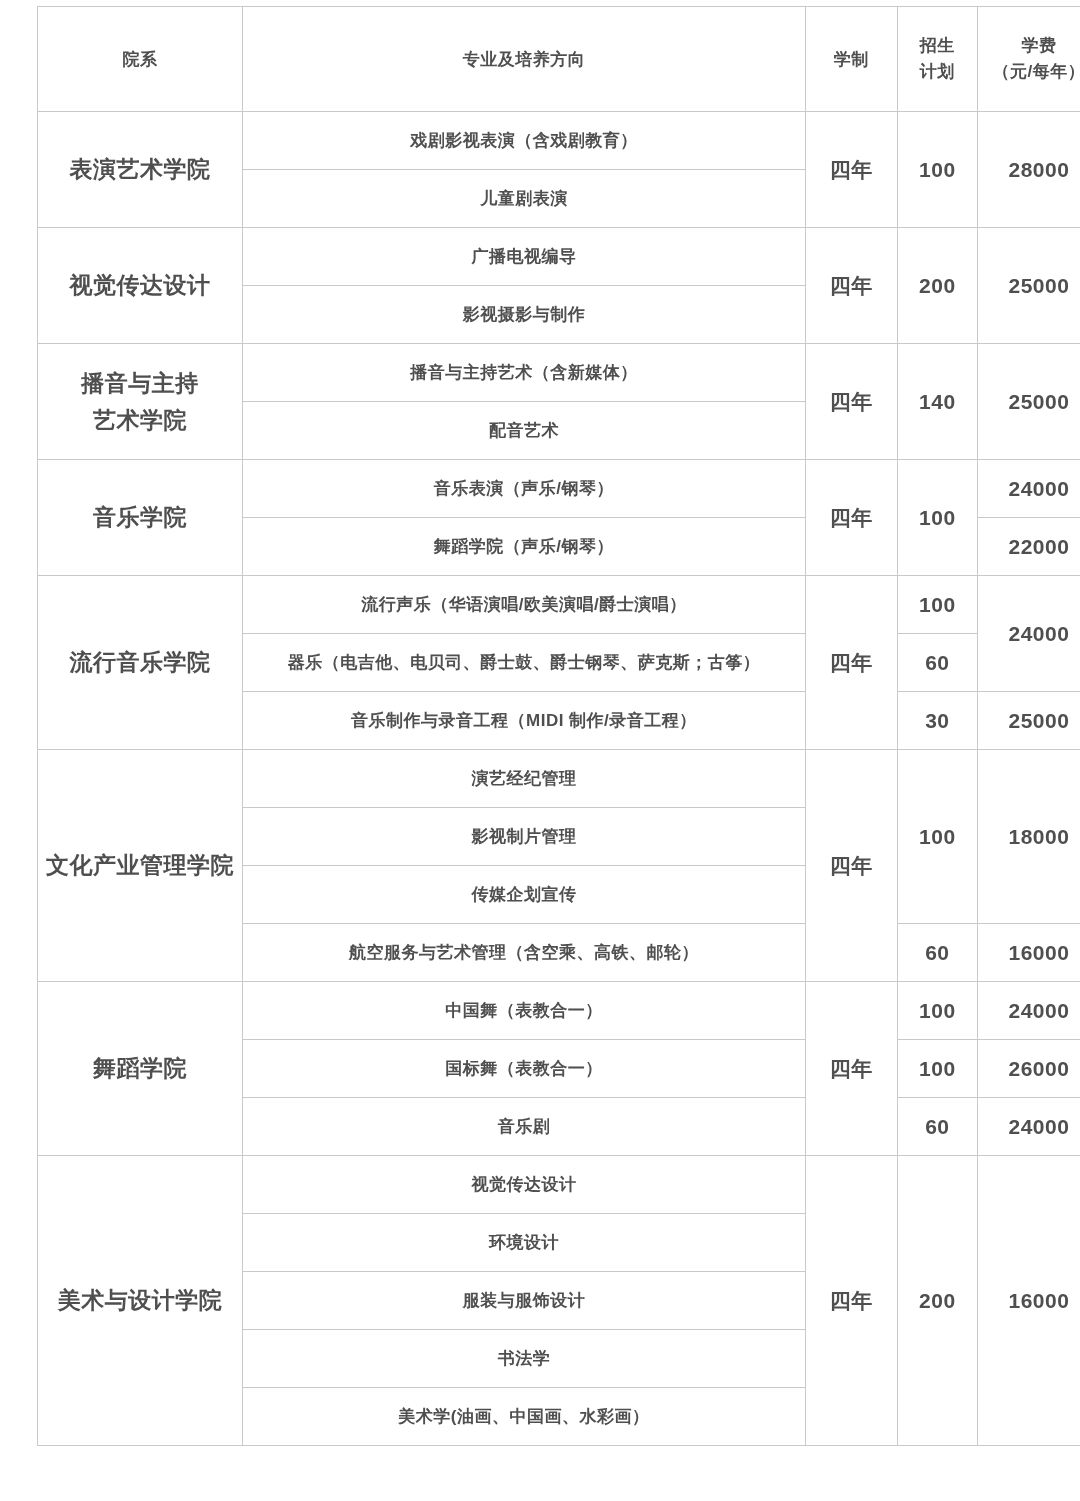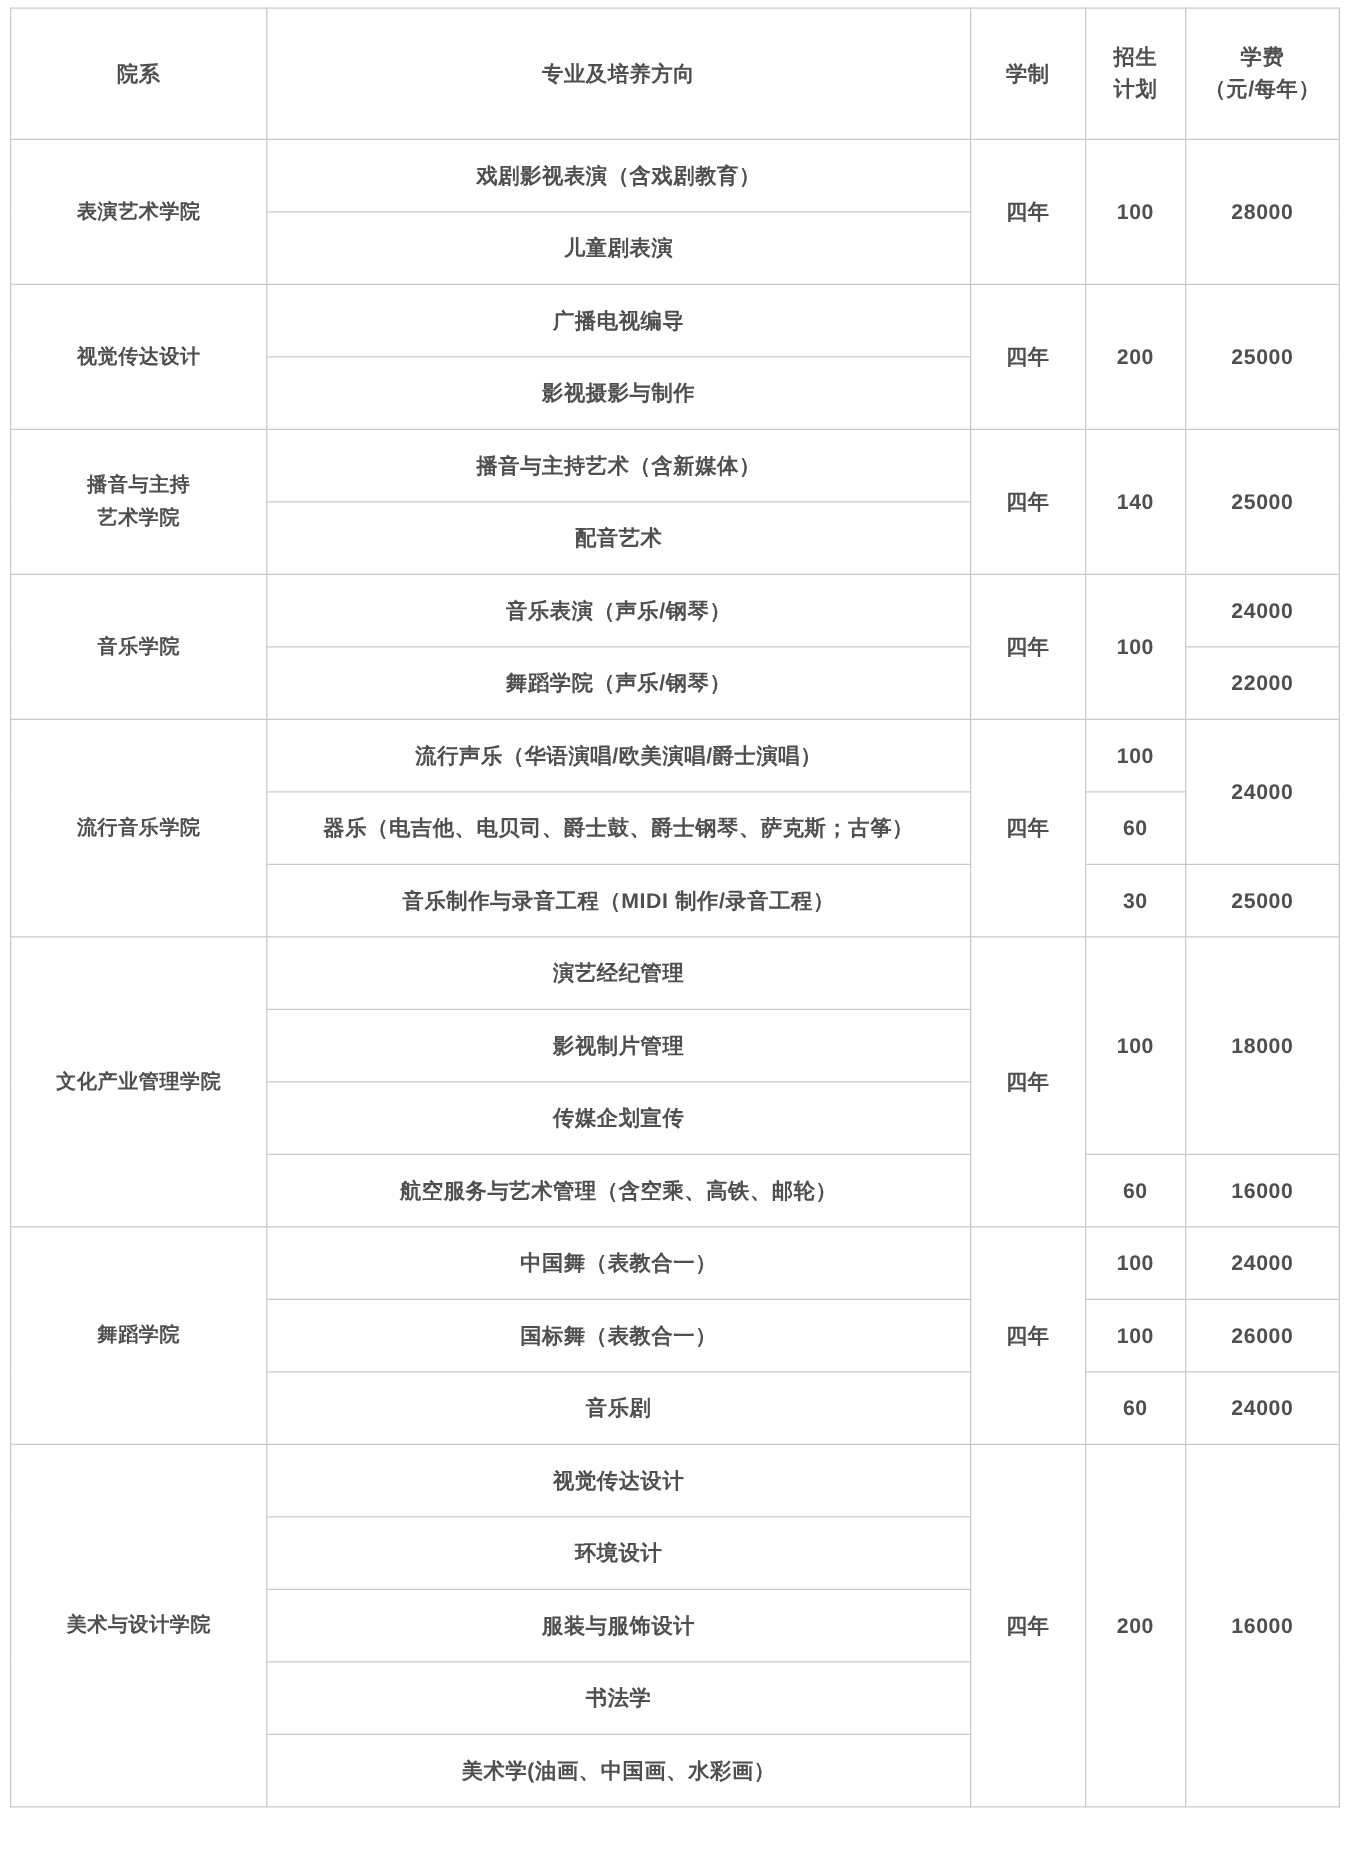--- a/index.html
+++ b/index.html
@@ -12,20 +12,21 @@
     height: 1501px;
     font-family: "Liberation Sans", "DejaVu Sans", sans-serif;
     color: #4a4a4a;
   }
   .sheet {
     width: 987px;
     height: 1501px;
     position: relative;
     box-sizing: border-box;
     padding: 6px 8px 8px 8px;
+    margin-left: 29px;
   }
   table.adm {
     border-collapse: collapse;
     width: 1064px;
     table-layout: fixed;
     font-size: 17px;
   }
   table.adm td, table.adm th {
     border: 1px solid #c9c9c9;
     text-align: center;
@@ -40,23 +41,23 @@
   }
   col.c-dept { width: 205px; }
   col.c-major { width: 562px; }
   col.c-len { width: 92px; }
   col.c-plan { width: 80px; }
   col.c-fee { width: 123px; }
 
   .hdr-cell { height: 100px; }
   .hdr-two-line div { line-height: 1.55; text-align: center; }
 
-  .dept { font-size: 16px; line-height: 1.6; }
+  .dept { font-size: 23px; line-height: 1.6; }
   .major { font-size: 17px; }
-  .num { font-size: 17px; }
+  .num { font-size: 21px; }
   .r-58 { height: 58px; }
 </style>
 </head>
 <body>
 
 <div class="sheet">
   <table class="adm">
     <colgroup>
       <col class="c-dept">
       <col class="c-major">

